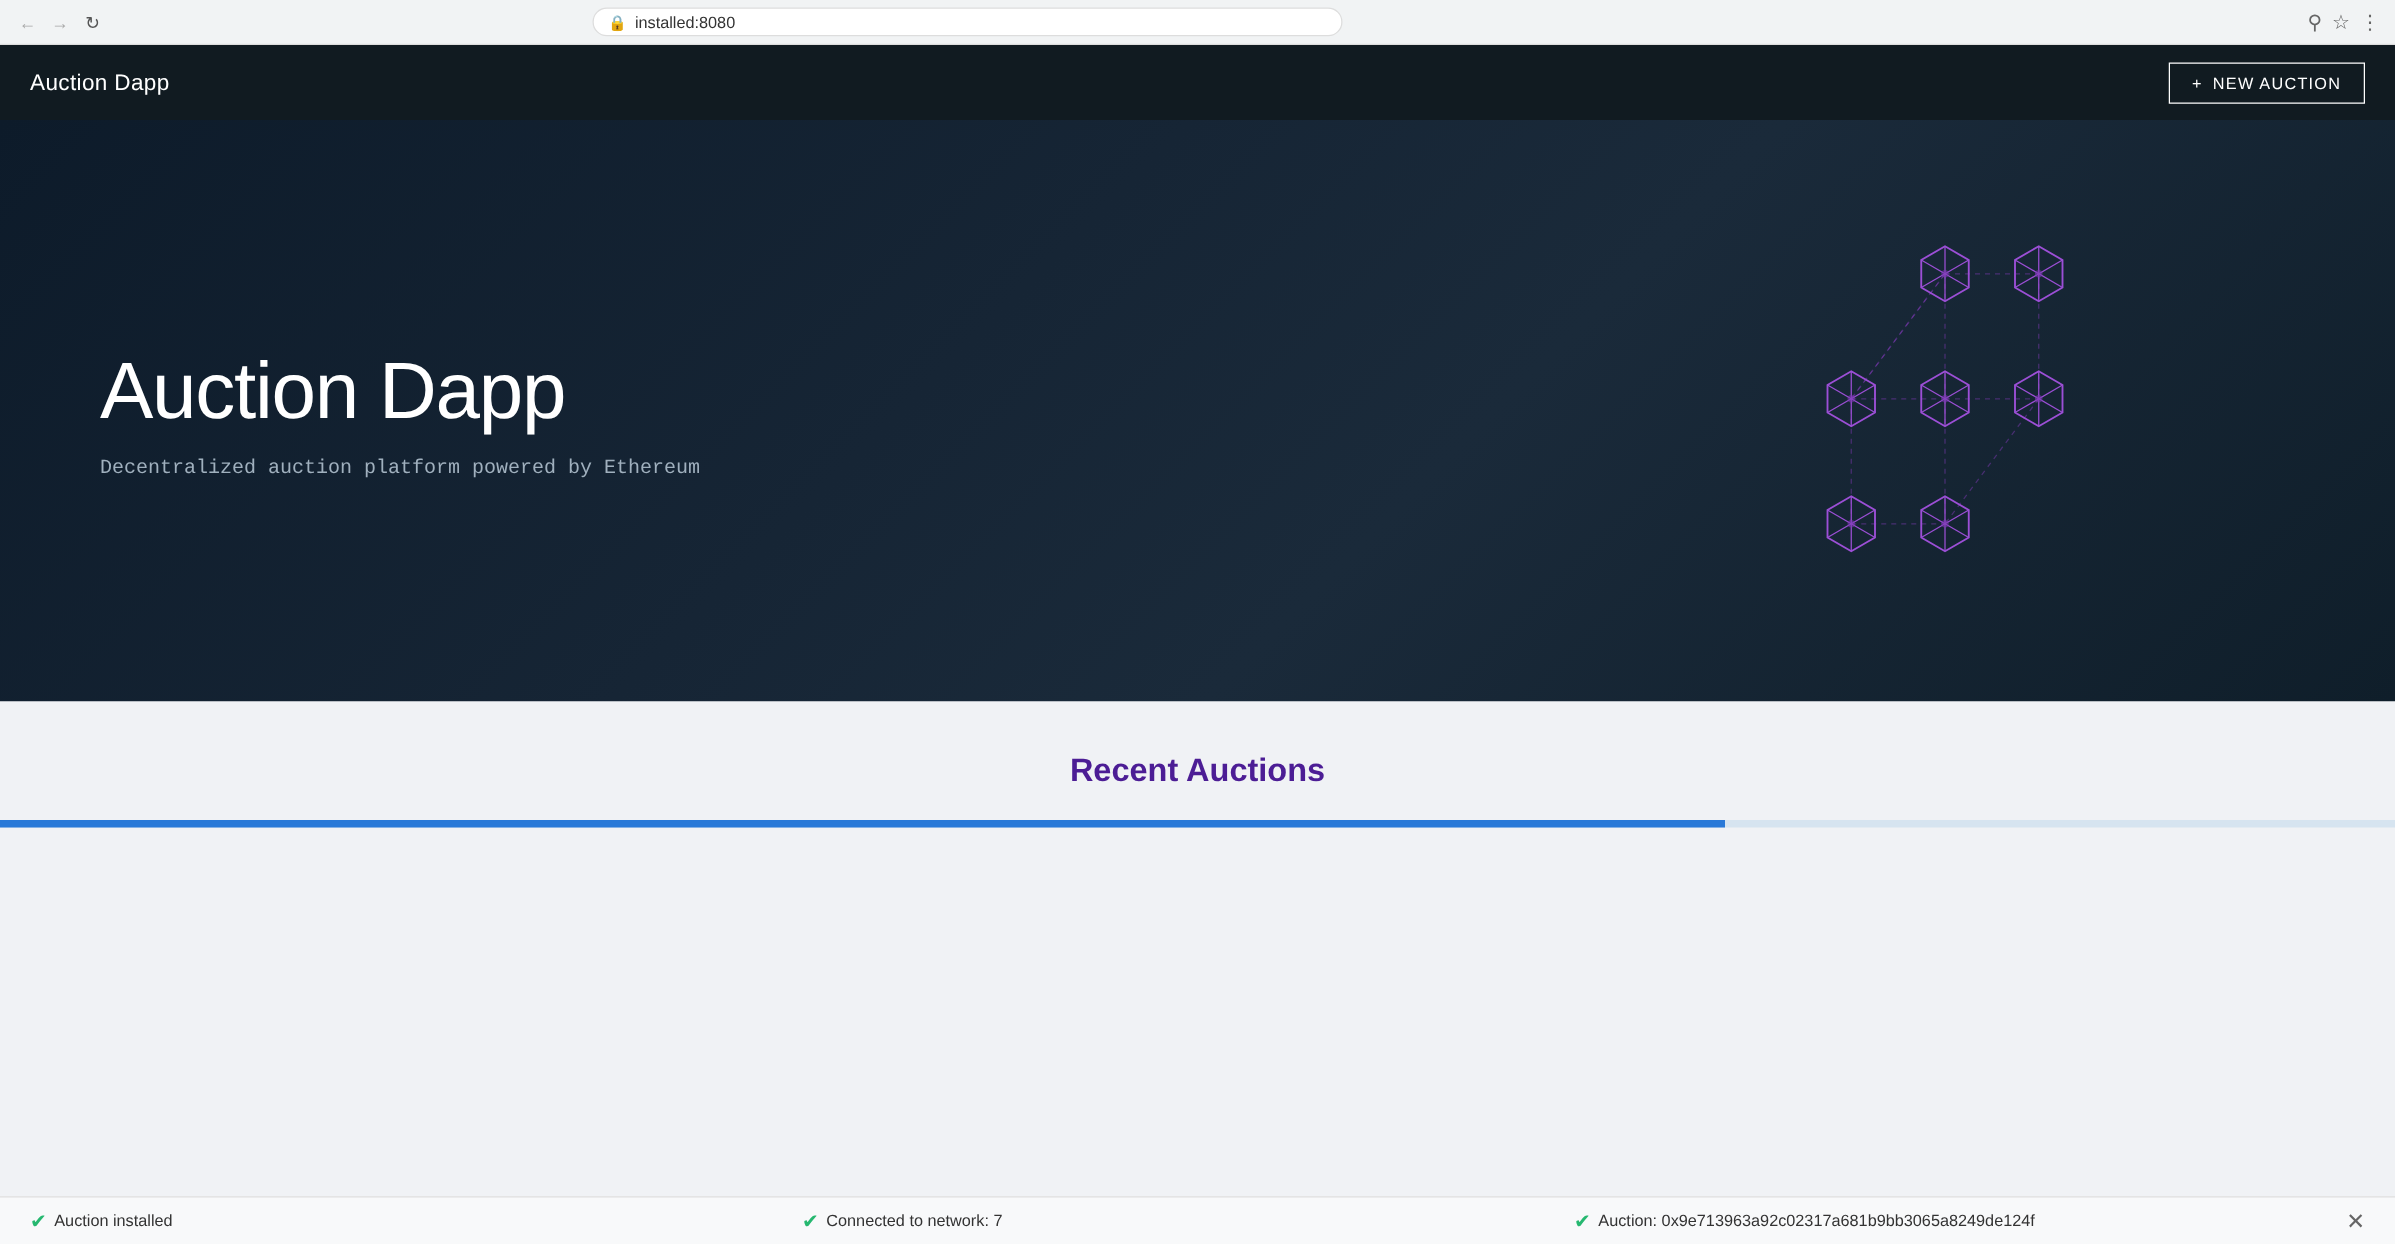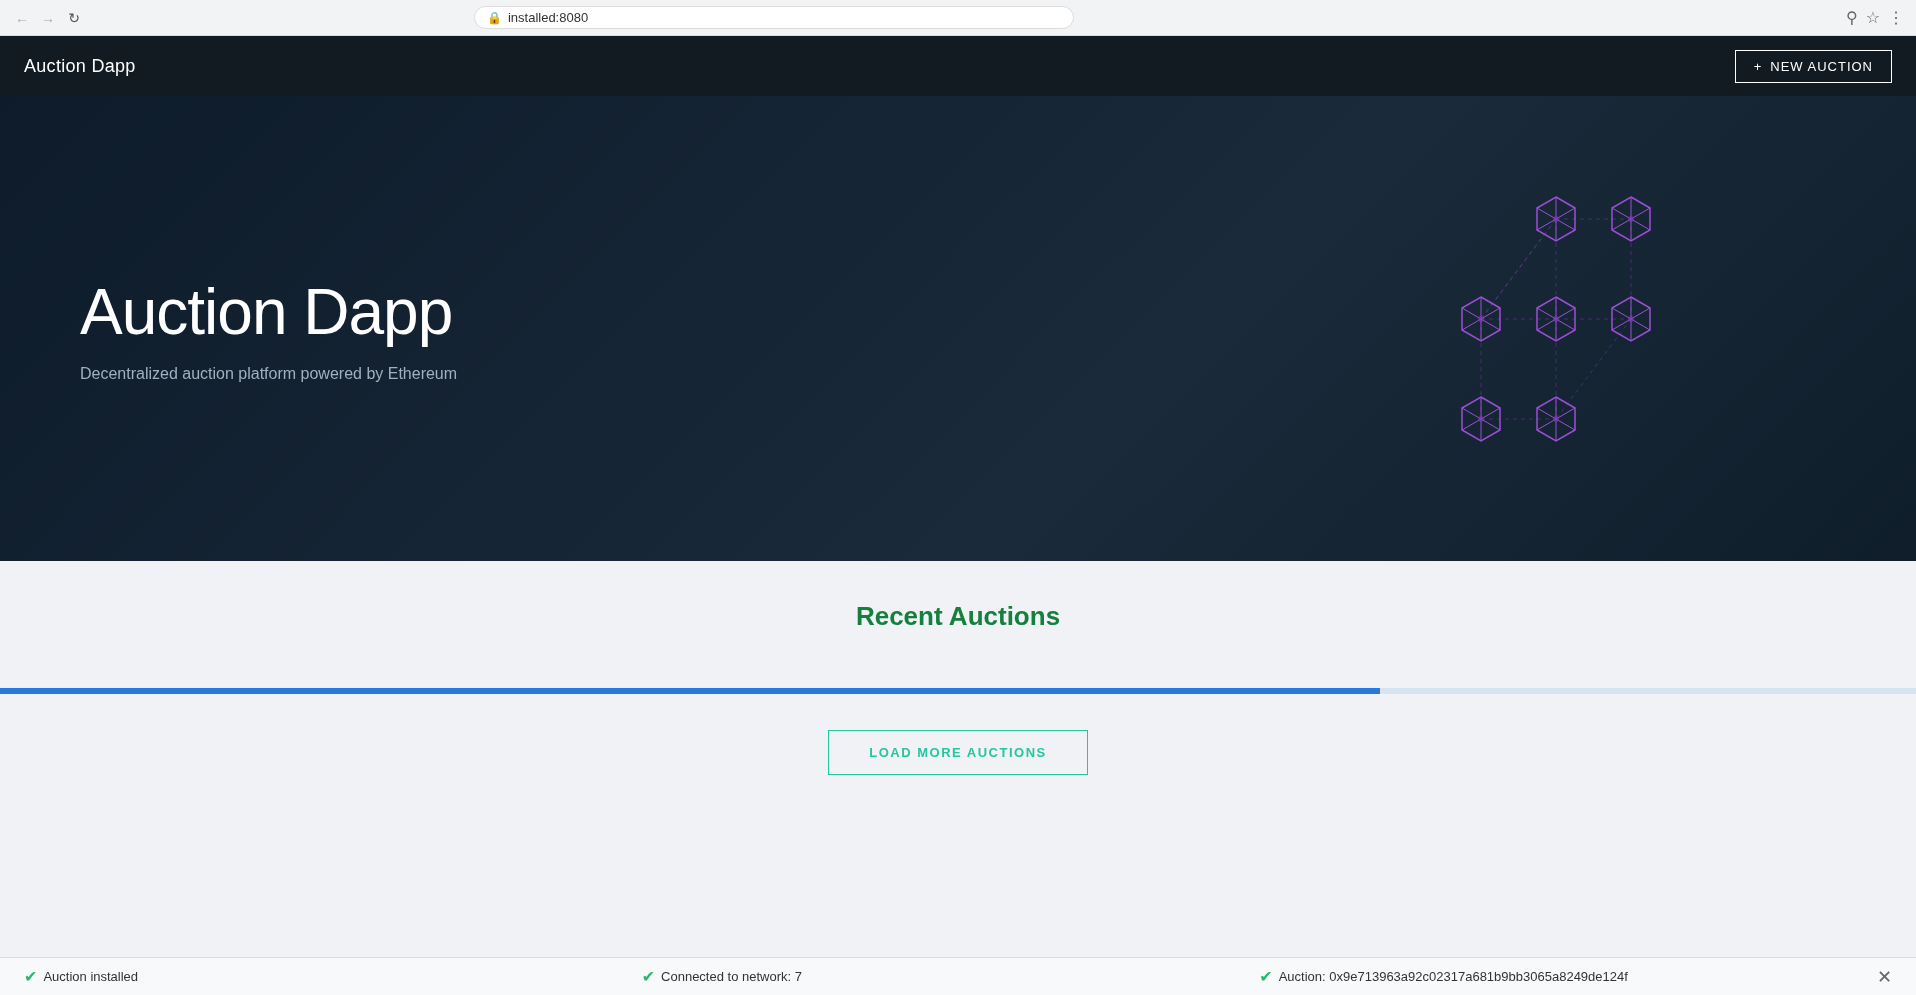--- a/index.html
+++ b/index.html
@@ -87,20 +87,21 @@
       color: #fff;
       font-size: 64px;
       font-weight: 300;
       margin-bottom: 16px;
       letter-spacing: -1px;
     }
     .hero-subtitle {
       color: #a0b0be;
       font-size: 16px;
       font-weight: 300;
+      font-family: Liberation Mono, monospace;
     }
     .hero-graphic {
       position: absolute;
       right: 200px;
       top: 50%;
       transform: translateY(-50%);
       width: 320px;
       height: 320px;
     }
 
@@ -110,22 +111,22 @@
     
     .main-content {
       background: #f0f2f5;
       min-height: 320px;
       padding: 40px 0;
     }
     .section-title {
       text-align: center;
       font-size: 26px;
       font-weight: 600;
-      color: #15803d;
-      margin-bottom: 56px;
+      color: #4c1d95;
+      margin-bottom: 24px;
     }
 
     
     .progress-container {
       width: 100%;
       background: #d6e4f0;
       height: 6px;
       margin-bottom: 36px;
       position: relative;
     }
@@ -296,23 +297,20 @@
   </div>
 </div>
 
 <div class="main-content">
   <h2 class="section-title">Recent Auctions</h2>
 
   <div class="progress-container">
     <div class="progress-bar" style="width: 72%"></div>
   </div>
 
-  <div class="load-more-container">
-    <button class="load-more-btn">LOAD MORE AUCTIONS</button>
-  </div>
 </div>
 
 <div class="status-bar">
   <div class="status-item">
     <span class="status-check-icon">✔</span>
     <span>Auction installed</span>
   </div>
   <div class="status-item">
     <span class="status-check-icon">✔</span>
     <span>Connected to network: 7</span>

